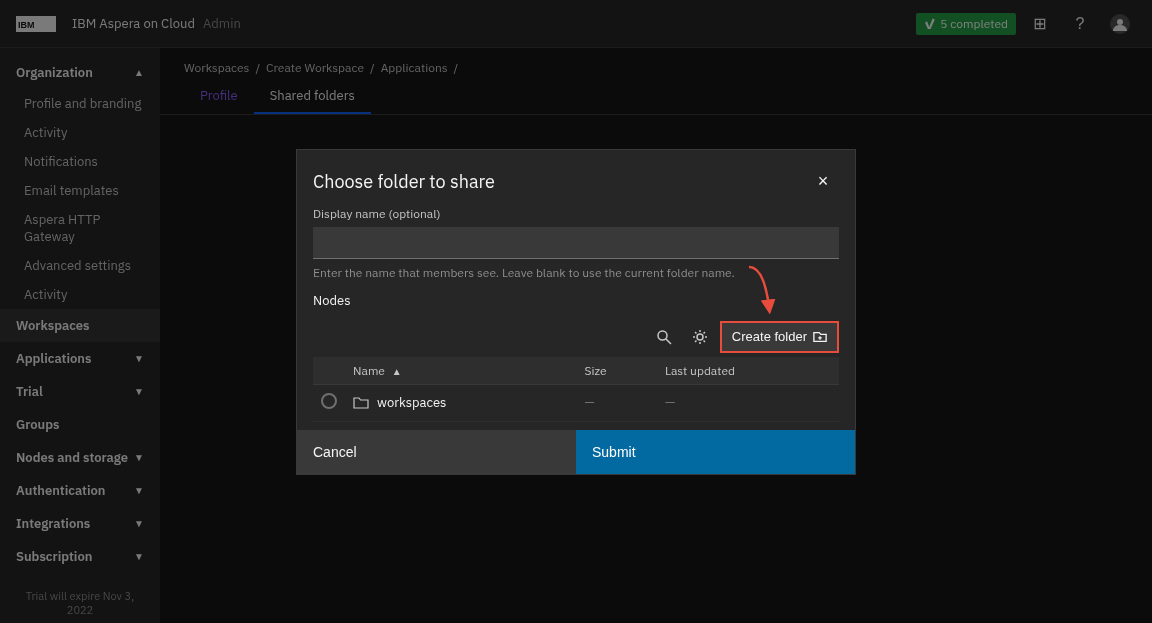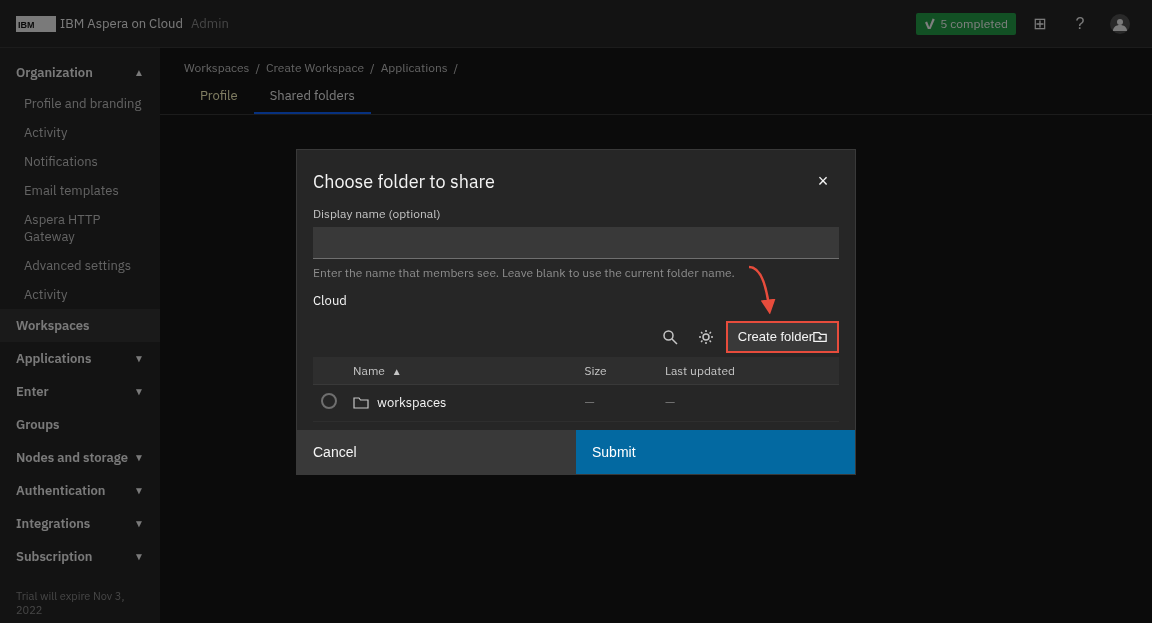--- a/index.html
+++ b/index.html
@@ -24,21 +24,21 @@
       border-bottom: 1px solid #393939;
     }
     .topbar-left {
       display: flex;
       align-items: center;
       gap: 8px;
     }
     .topbar-logo {
       display: flex;
       align-items: center;
-      gap: 4px;
+      gap: 16px;
       font-size: 13px;
       color: #f4f4f4;
     }
     .admin-label {
       color: #8d8d8d;
       font-size: 13px;
     }
     .topbar-right {
       display: flex;
       align-items: center;
@@ -114,20 +114,21 @@
     .sidebar-main-item.active-section {
       background: #353535;
     }
     .sidebar-bottom {
       padding: 16px;
     }
     .trial-text {
       color: #8d8d8d;
       font-size: 11px;
       margin-bottom: 8px;
+      text-align: center;
     }
 
     
     .main-content {
       flex: 1;
       background: #161616;
       display: flex;
       flex-direction: column;
       overflow: hidden;
     }
@@ -153,21 +154,21 @@
       color: #f4f4f4;
     }
     .tabs {
       display: flex;
       border-bottom: 1px solid #393939;
       padding: 0 24px;
     }
     .tab {
       padding: 8px 16px;
       font-size: 13px;
-      color: #fef9c3;
+      color: #8b5cf6;
       cursor: pointer;
       border-bottom: 2px solid transparent;
     }
     .tab.active {
       color: #f4f4f4;
       border-bottom: 2px solid #0f62fe;
     }
 
     
     .overlay {
@@ -264,20 +265,21 @@
     }
     .create-folder-btn {
       background: #393939;
       border: 2px solid #e74c3c;
       color: #f4f4f4;
       padding: 4px 10px;
       font-size: 13px;
       cursor: pointer;
       display: flex;
       align-items: center;
+      gap: 6px;
       height: 32px;
     }
 
     
     .folder-table {
       width: 100%;
       border-collapse: collapse;
     }
     .folder-table th {
       text-align: left;
@@ -417,21 +419,21 @@
       </div>
 
       <div class="sidebar-main-item active-section">
         <span>Workspaces</span>
       </div>
       <div class="sidebar-main-item">
         <span>Applications</span>
         <span class="chevron">▼</span>
       </div>
       <div class="sidebar-main-item">
-        <span>Enter</span>
+        <span>Trial</span>
         <span class="chevron">▼</span>
       </div>
       <div class="sidebar-main-item">
         <span>Groups</span>
       </div>
       <div class="sidebar-main-item">
         <span>Nodes and storage</span>
         <span class="chevron">▼</span>
       </div>
       <div class="sidebar-main-item">
@@ -479,21 +481,21 @@
 
     <div class="modal-header">
       <span class="modal-title">Choose folder to share</span>
       <button class="modal-close">×</button>
     </div>
 
     <div class="modal-body">
       <div class="field-label">Display name (optional)</div>
       <input type="text" class="text-input" placeholder="" style="">
       <div class="field-hint">Enter the name that members see. Leave blank to use the current folder name.</div>
-      <div class="root-label">Cloud</div>
+      <div class="root-label">Nodes</div>
 
       
       <div class="folder-toolbar" style="position:relative;">
 
         <svg style="position:absolute;top:-55px;right:55px;width:50px;height:60px;pointer-events:none;" viewBox="0 0 50 60">
           <defs>
             <marker id="arrowhead" markerWidth="6" markerHeight="6" refX="3" refY="3" orient="auto">
               <path d="M0,0 L0,6 L6,3 z" fill="#e74c3c"></path>
             </marker>
           </defs>

